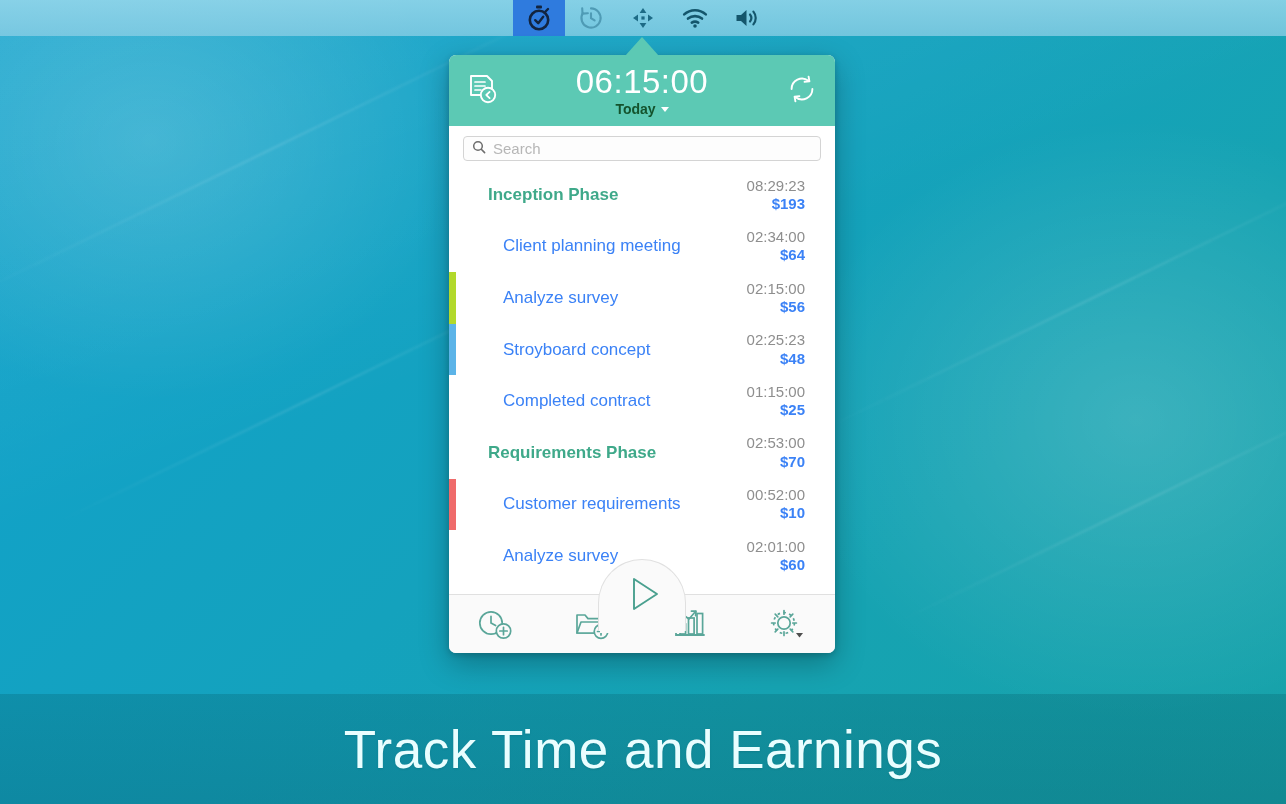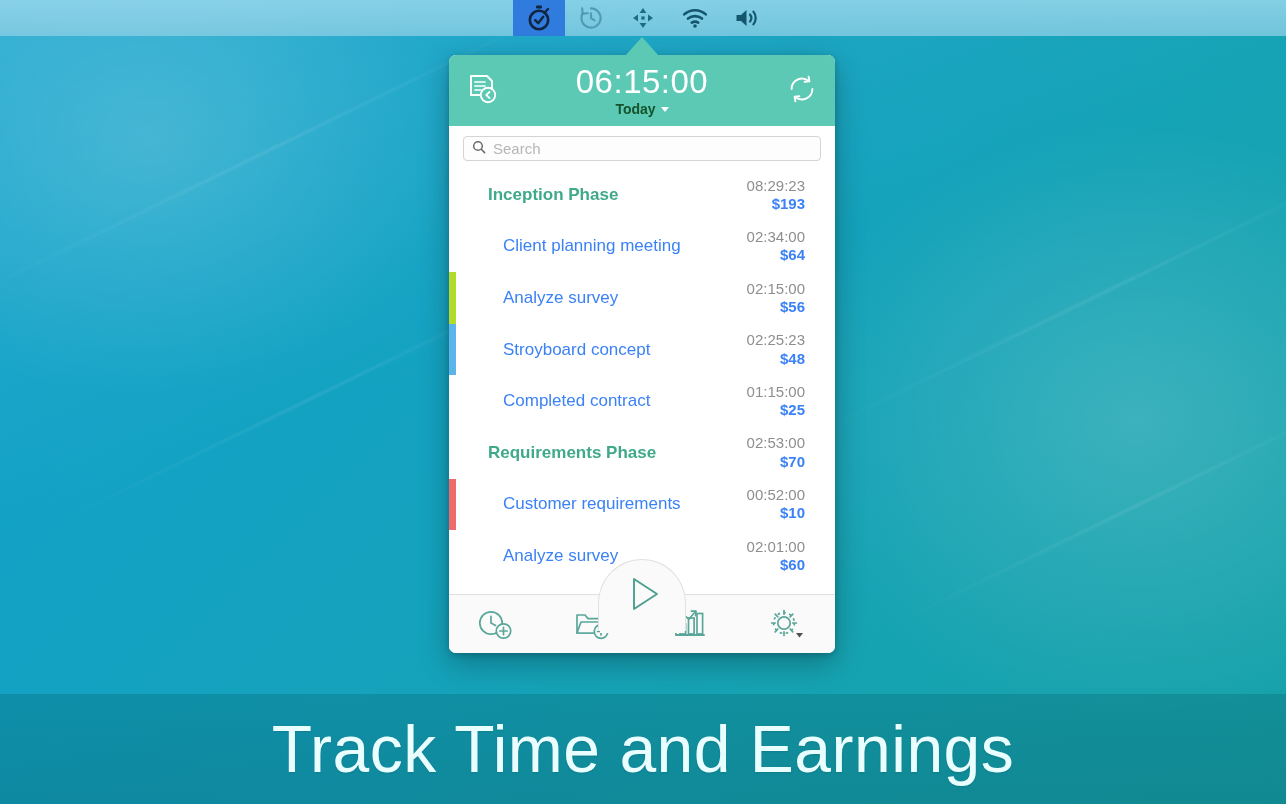--- a/index.html
+++ b/index.html
@@ -157,21 +157,21 @@
   #play-glyph { position:relative; z-index:2; margin-bottom:6px; }
 
   
   #caption {
     position:absolute; left:0; right:0; top:694px; height:110px;
     background:linear-gradient(180deg, rgba(3,88,100,0.26), rgba(3,78,92,0.30));
     display:flex; align-items:center; justify-content:center;
     z-index:4;
   }
   #caption-text {
-    color:#e9feff; font-size:66px; font-weight:300; letter-spacing:0.5px;
+    color:#e9feff; font-size:53px; font-weight:300; letter-spacing:0.5px;
     text-shadow:0 1px 2px rgba(0,0,0,0.10);
   }
 </style>
 </head>
 <body>
 
 <div id="desktop">
   <div class="glow" style="left:-160px;top:-120px;width:620px;height:520px;"></div>
   <div class="glow" style="right:-200px;top:120px;width:700px;height:600px;"></div>
   <div class="streak" style="left:-40px;top:300px;width:700px;transform:rotate(-26deg);"></div>

